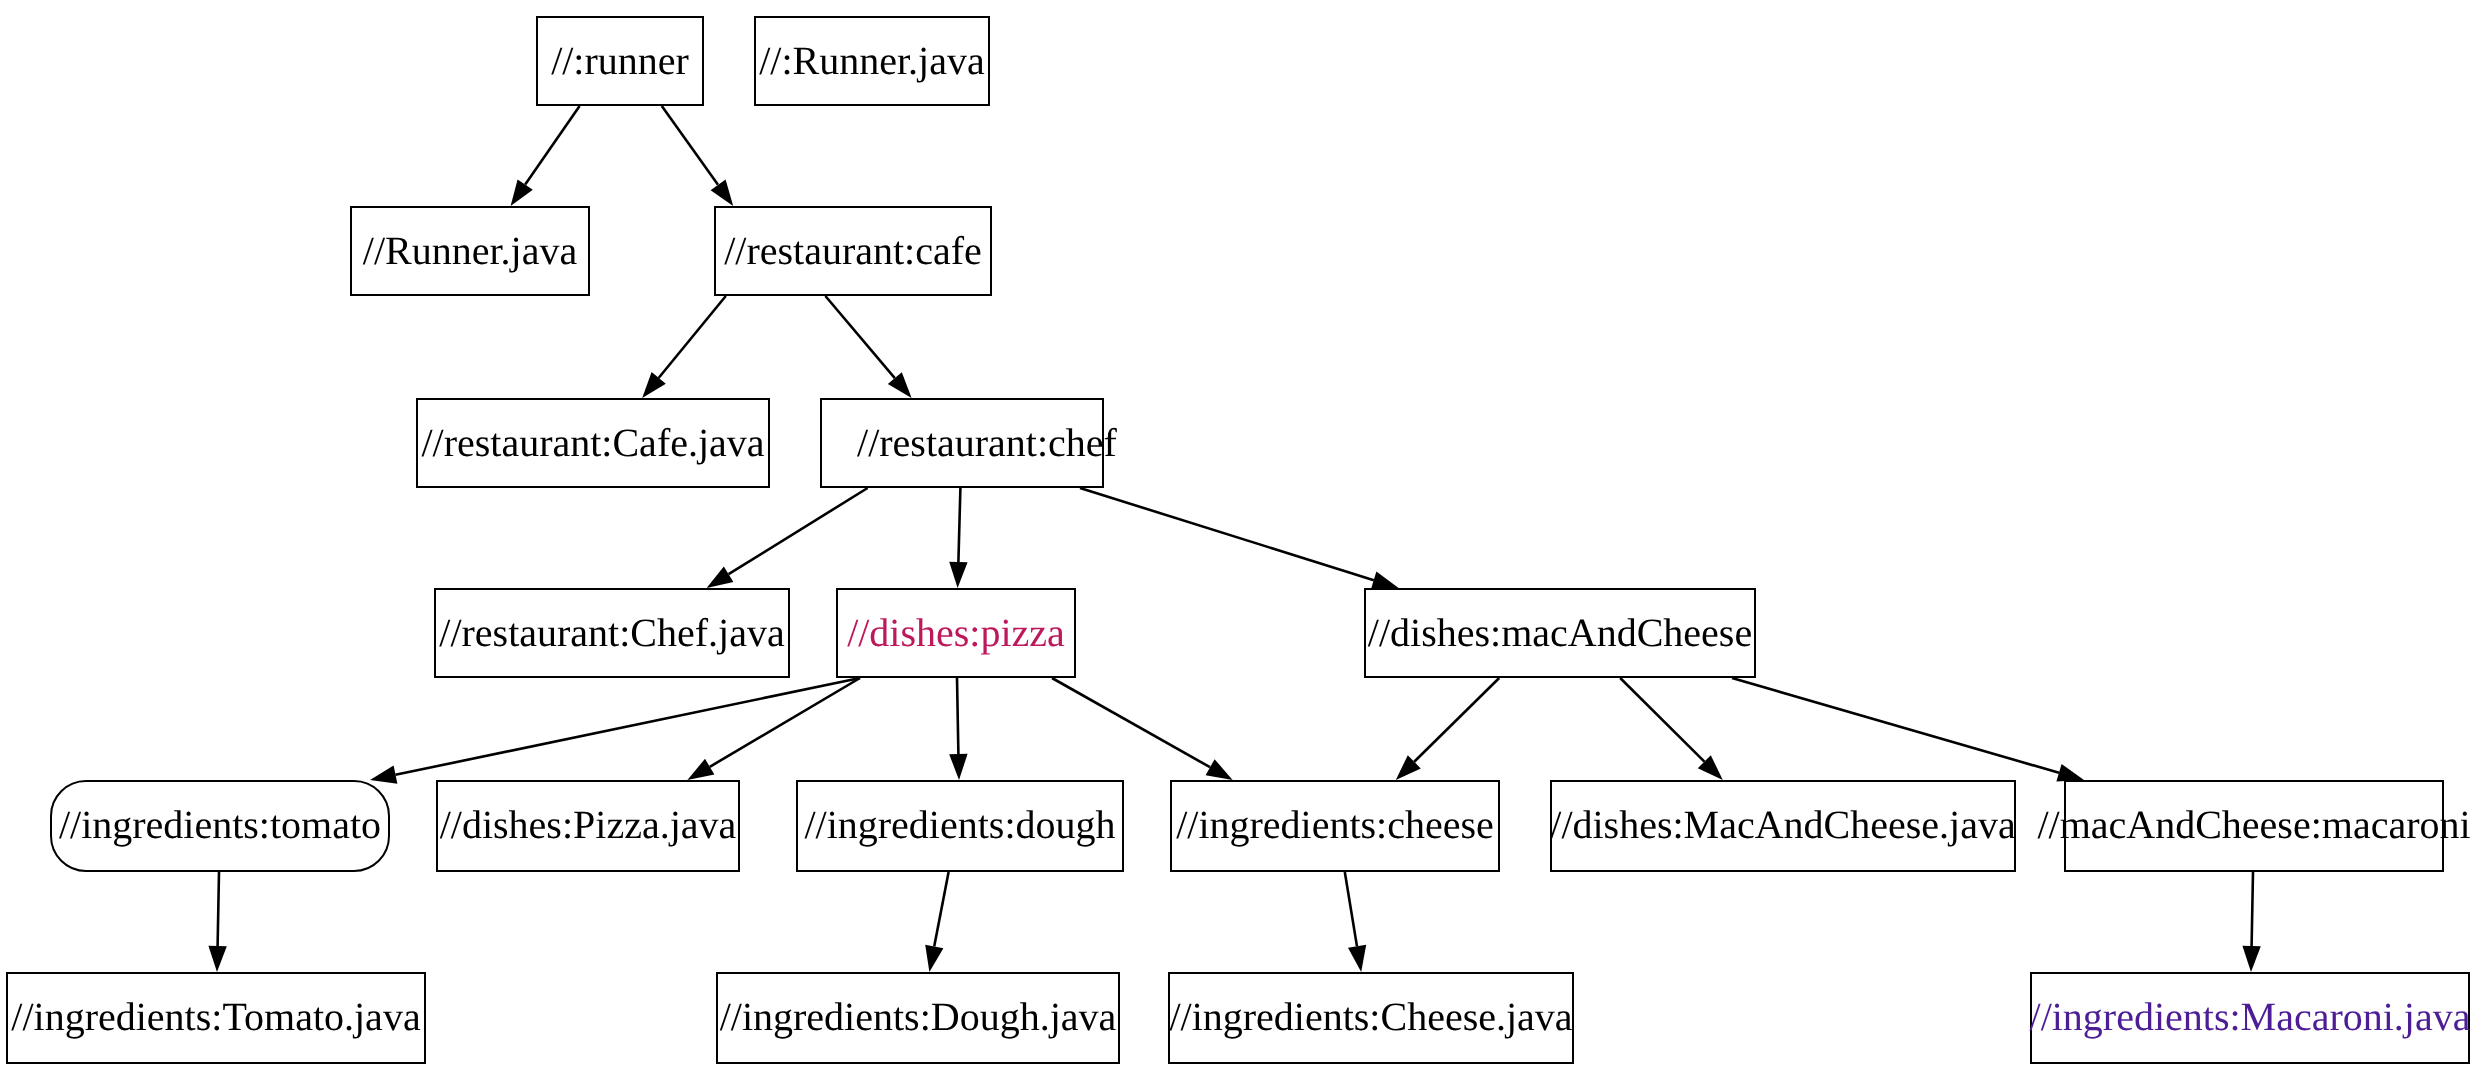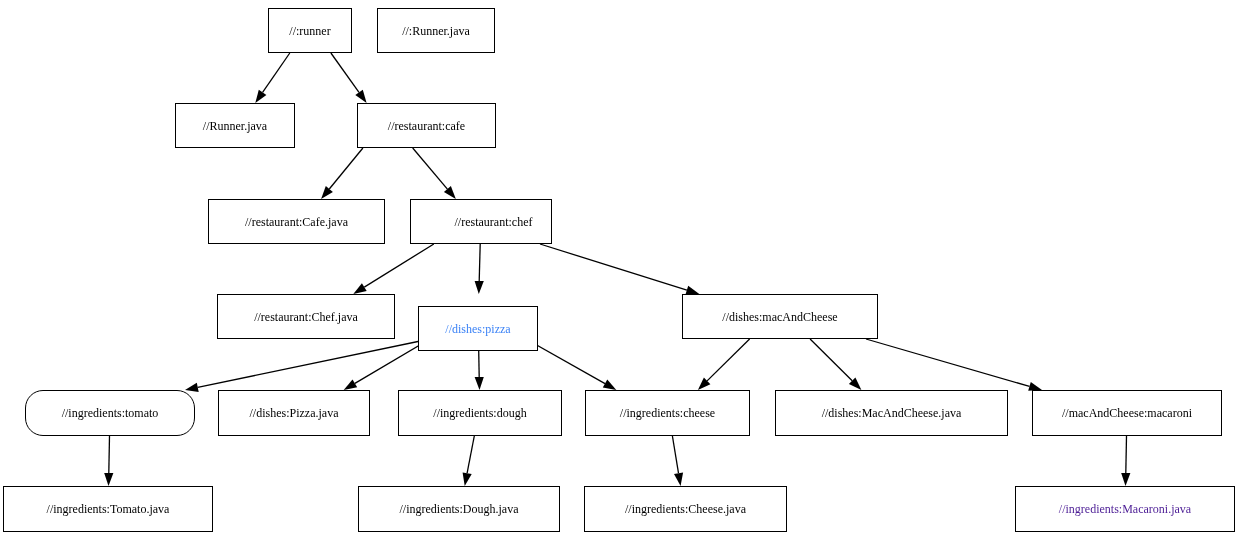--- a/index.html
+++ b/index.html
@@ -25,21 +25,21 @@
   }
   .graph-node {
     position: absolute;
     display: flex;
     align-items: center;
     justify-content: center;
     box-sizing: border-box;
     border: 1px solid #000000;
     background: #ffffff;
     color: #000000;
-    font-size: 12px;
+    font-size: 20px;
     line-height: 1;
     white-space: nowrap;
     z-index: 2;
   }
 </style>
 </head>
 <body>
 
 <div id="canvas">
   <svg id="edges-layer" xmlns="http://www.w3.org/2000/svg" width="1242" height="539" viewBox="0 0 1242 539">
@@ -81,21 +81,21 @@
       <polygon points="1125.5,486.0 1121.2,472.9 1130.4,473.1" fill="#000000"></polygon>
     </svg>
 
 <div class="graph-node" style="left: 268px; top: 8px; width: 84px; height: 45px; background: rgb(255, 255, 255); border-color: rgb(0, 0, 0); color: rgb(0, 0, 0);">//:runner</div>
     <div class="graph-node" style="left: 377px; top: 8px; width: 118px; height: 45px; background: rgb(255, 255, 255); border-color: rgb(0, 0, 0); color: rgb(0, 0, 0);">//:Runner.java</div>
     <div class="graph-node" style="left: 175px; top: 103px; width: 120px; height: 45px; background: rgb(255, 255, 255); border-color: rgb(0, 0, 0); color: rgb(0, 0, 0);">//Runner.java</div>
     <div class="graph-node" style="left: 318px; top: 103px; width: 139px; height: 45px; background: rgb(255, 255, 255); border-color: rgb(0, 0, 0); color: rgb(0, 0, 0); margin-left: 39px;">//restaurant:cafe</div>
     <div class="graph-node" style="left: 208px; top: 199px; width: 177px; height: 45px; background: rgb(255, 255, 255); border-color: rgb(0, 0, 0); color: rgb(0, 0, 0);">//restaurant:Cafe.java</div>
     <div class="graph-node" style="left: 410px; top: 199px; width: 142px; height: 45px; background: rgb(255, 255, 255); border-color: rgb(0, 0, 0); color: rgb(0, 0, 0); padding-left: 25px;">//restaurant:chef</div>
     <div class="graph-node" style="left: 217px; top: 294px; width: 178px; height: 45px; background: rgb(255, 255, 255); border-color: rgb(0, 0, 0); color: rgb(0, 0, 0);">//restaurant:Chef.java</div>
-    <div class="graph-node" style="left: 418px; top: 294px; width: 120px; height: 45px; background: rgb(255, 255, 255); border-color: rgb(0, 0, 0); color: #3b82f6; margin-top: 12px;">//dishes:pizza</div>
+    <div class="graph-node" style="left: 418px; top: 294px; width: 120px; height: 45px; background: rgb(255, 255, 255); border-color: rgb(0, 0, 0); color: #be185d;">//dishes:pizza</div>
     <div class="graph-node" style="left: 682px; top: 294px; width: 196px; height: 45px; background: rgb(255, 255, 255); border-color: rgb(0, 0, 0); color: rgb(0, 0, 0);">//dishes:macAndCheese</div>
     <div class="graph-node" style="left: 25px; top: 390px; width: 170px; height: 46px; background: rgb(255, 255, 255); border-color: rgb(0, 0, 0); color: rgb(0, 0, 0); border-radius: 18px;">//ingredients:tomato</div>
     <div class="graph-node" style="left: 218px; top: 390px; width: 152px; height: 46px; background: rgb(255, 255, 255); border-color: rgb(0, 0, 0); color: rgb(0, 0, 0);">//dishes:Pizza.java</div>
     <div class="graph-node" style="left: 398px; top: 390px; width: 164px; height: 46px; background: rgb(255, 255, 255); border-color: rgb(0, 0, 0); color: rgb(0, 0, 0);">//ingredients:dough</div>
     <div class="graph-node" style="left: 585px; top: 390px; width: 165px; height: 46px; background: rgb(255, 255, 255); border-color: rgb(0, 0, 0); color: rgb(0, 0, 0);">//ingredients:cheese</div>
     <div class="graph-node" style="left: 775px; top: 390px; width: 233px; height: 46px; background: rgb(255, 255, 255); border-color: rgb(0, 0, 0); color: rgb(0, 0, 0);">//dishes:MacAndCheese.java</div>
     <div class="graph-node" style="left: 1032px; top: 390px; width: 190px; height: 46px; background: rgb(255, 255, 255); border-color: rgb(0, 0, 0); color: rgb(0, 0, 0);">//macAndCheese:macaroni</div>
     <div class="graph-node" style="left: 3px; top: 486px; width: 210px; height: 46px; background: rgb(255, 255, 255); border-color: rgb(0, 0, 0); color: rgb(0, 0, 0);">//ingredients:Tomato.java</div>
     <div class="graph-node" style="left: 358px; top: 486px; width: 202px; height: 46px; background: rgb(255, 255, 255); border-color: rgb(0, 0, 0); color: rgb(0, 0, 0);">//ingredients:Dough.java</div>
     <div class="graph-node" style="left: 584px; top: 486px; width: 203px; height: 46px; background: rgb(255, 255, 255); border-color: rgb(0, 0, 0); color: rgb(0, 0, 0);">//ingredients:Cheese.java</div>

